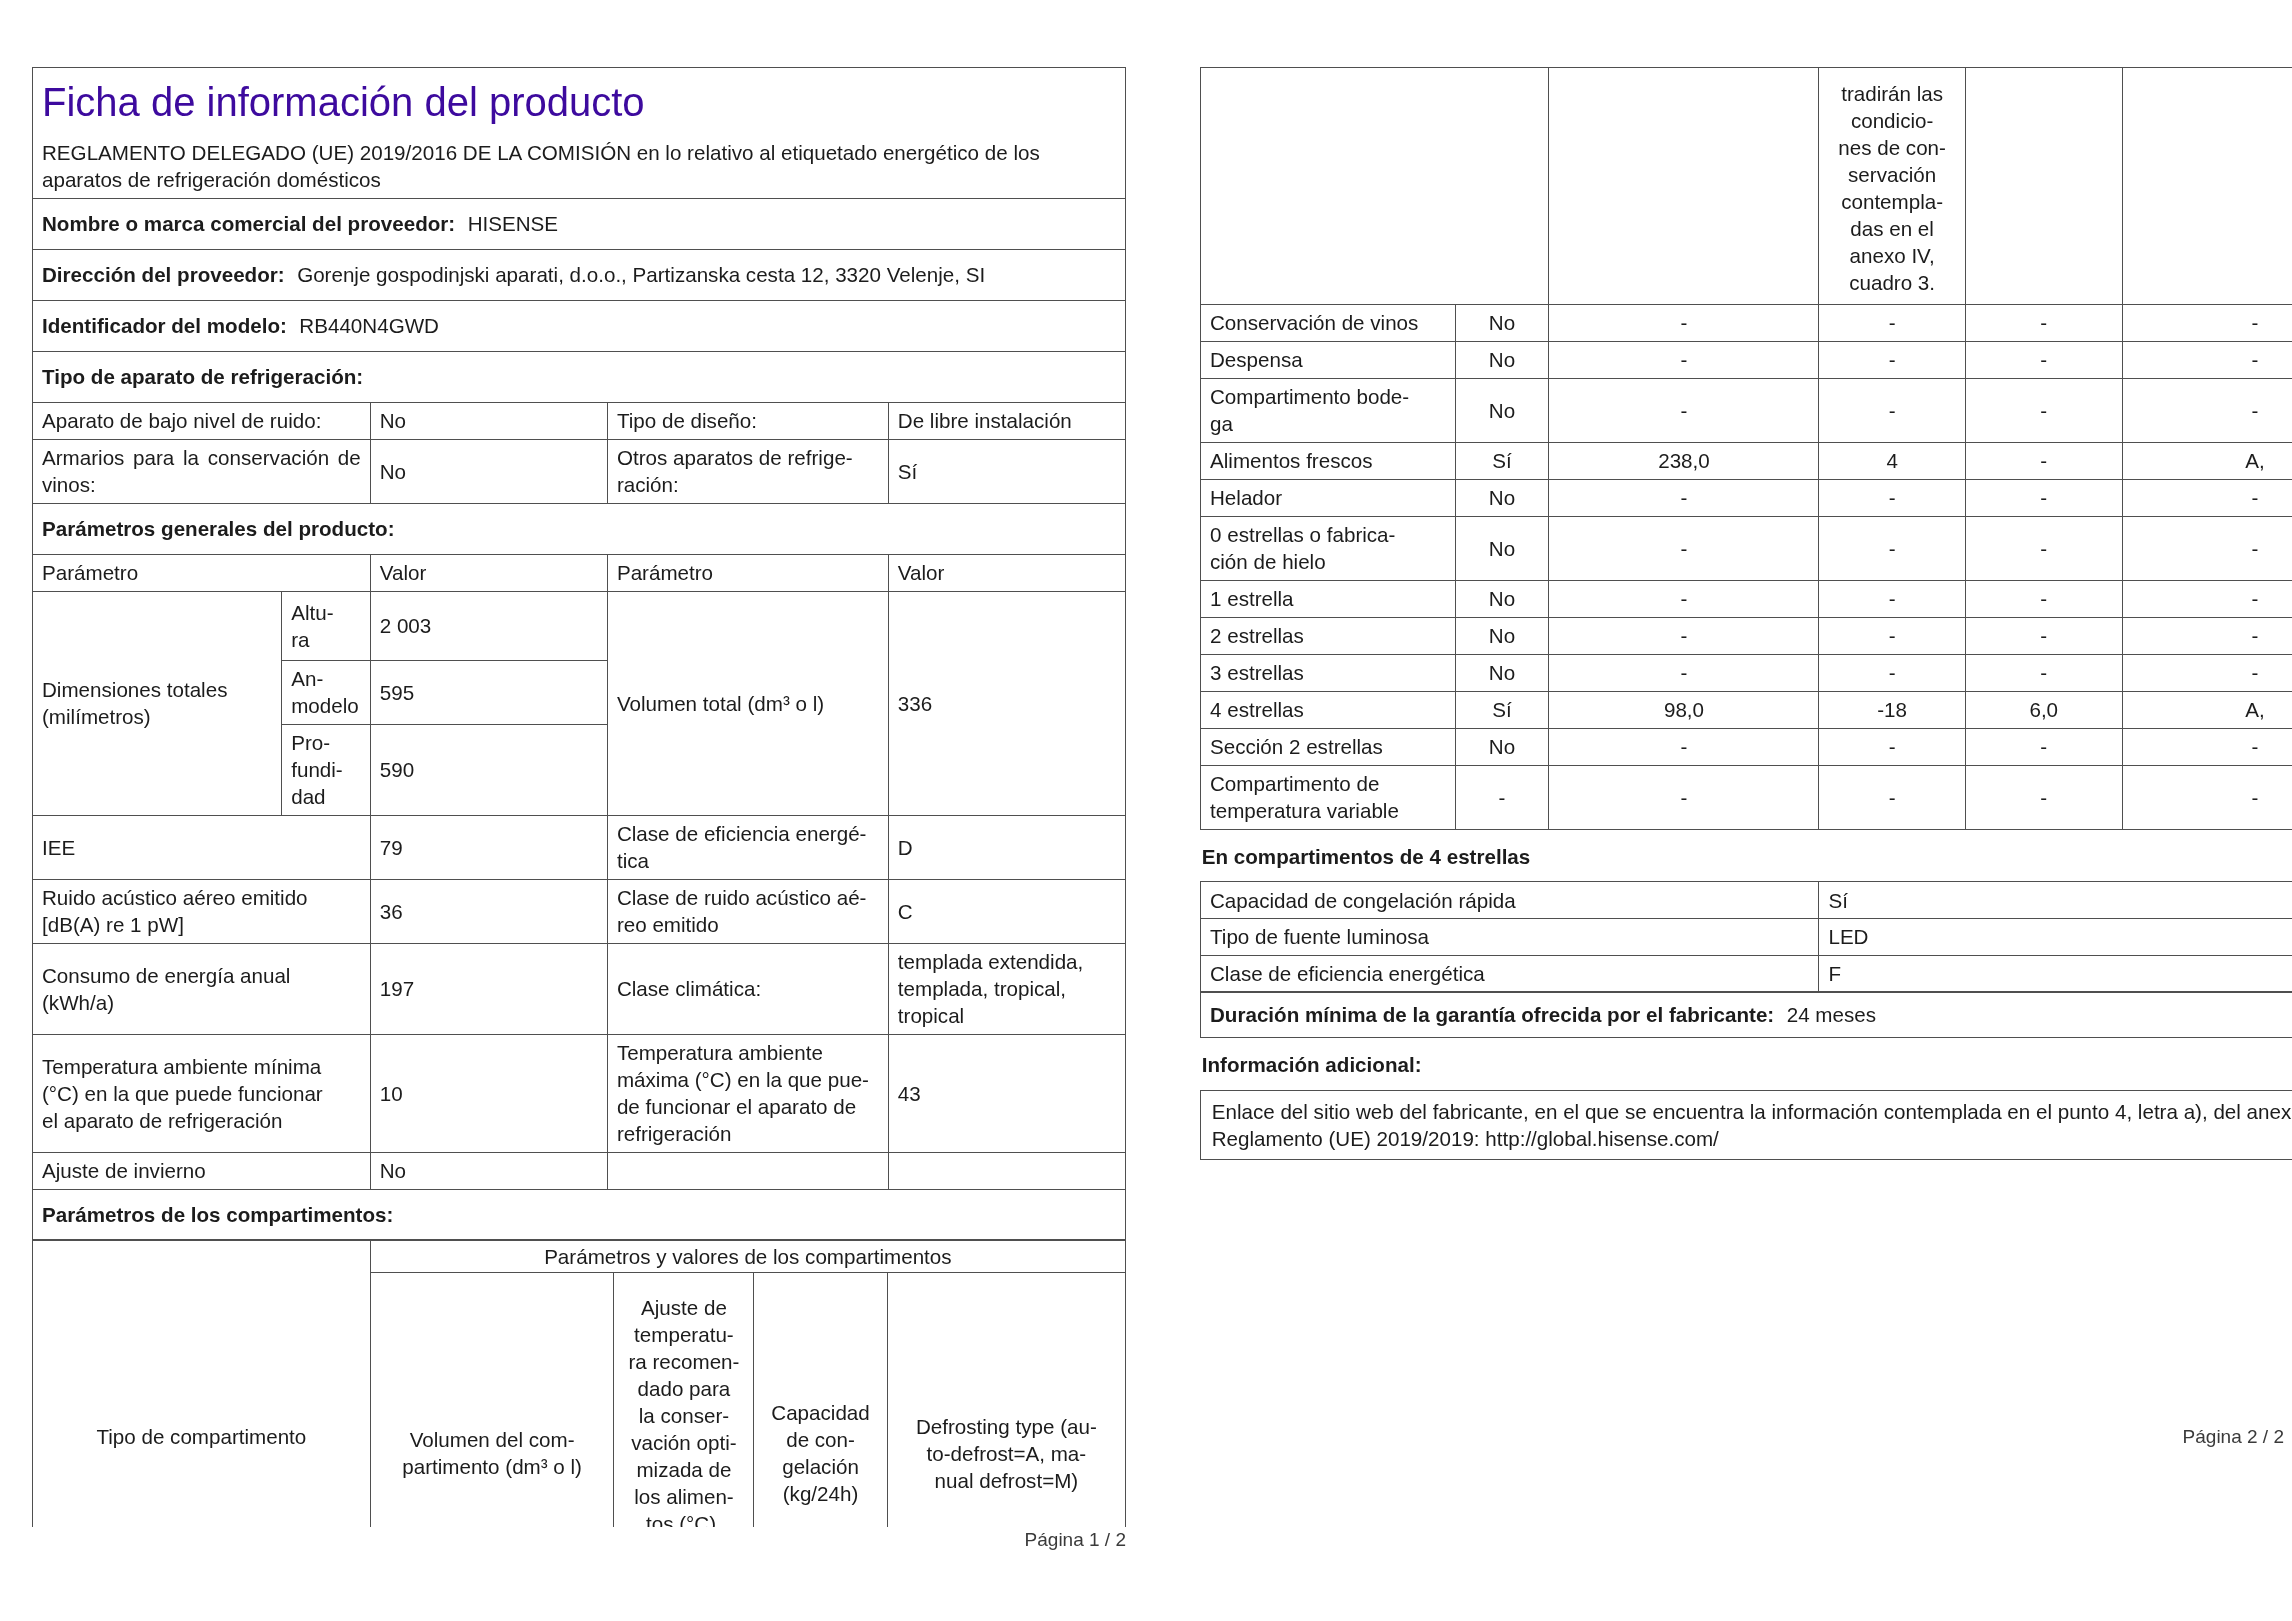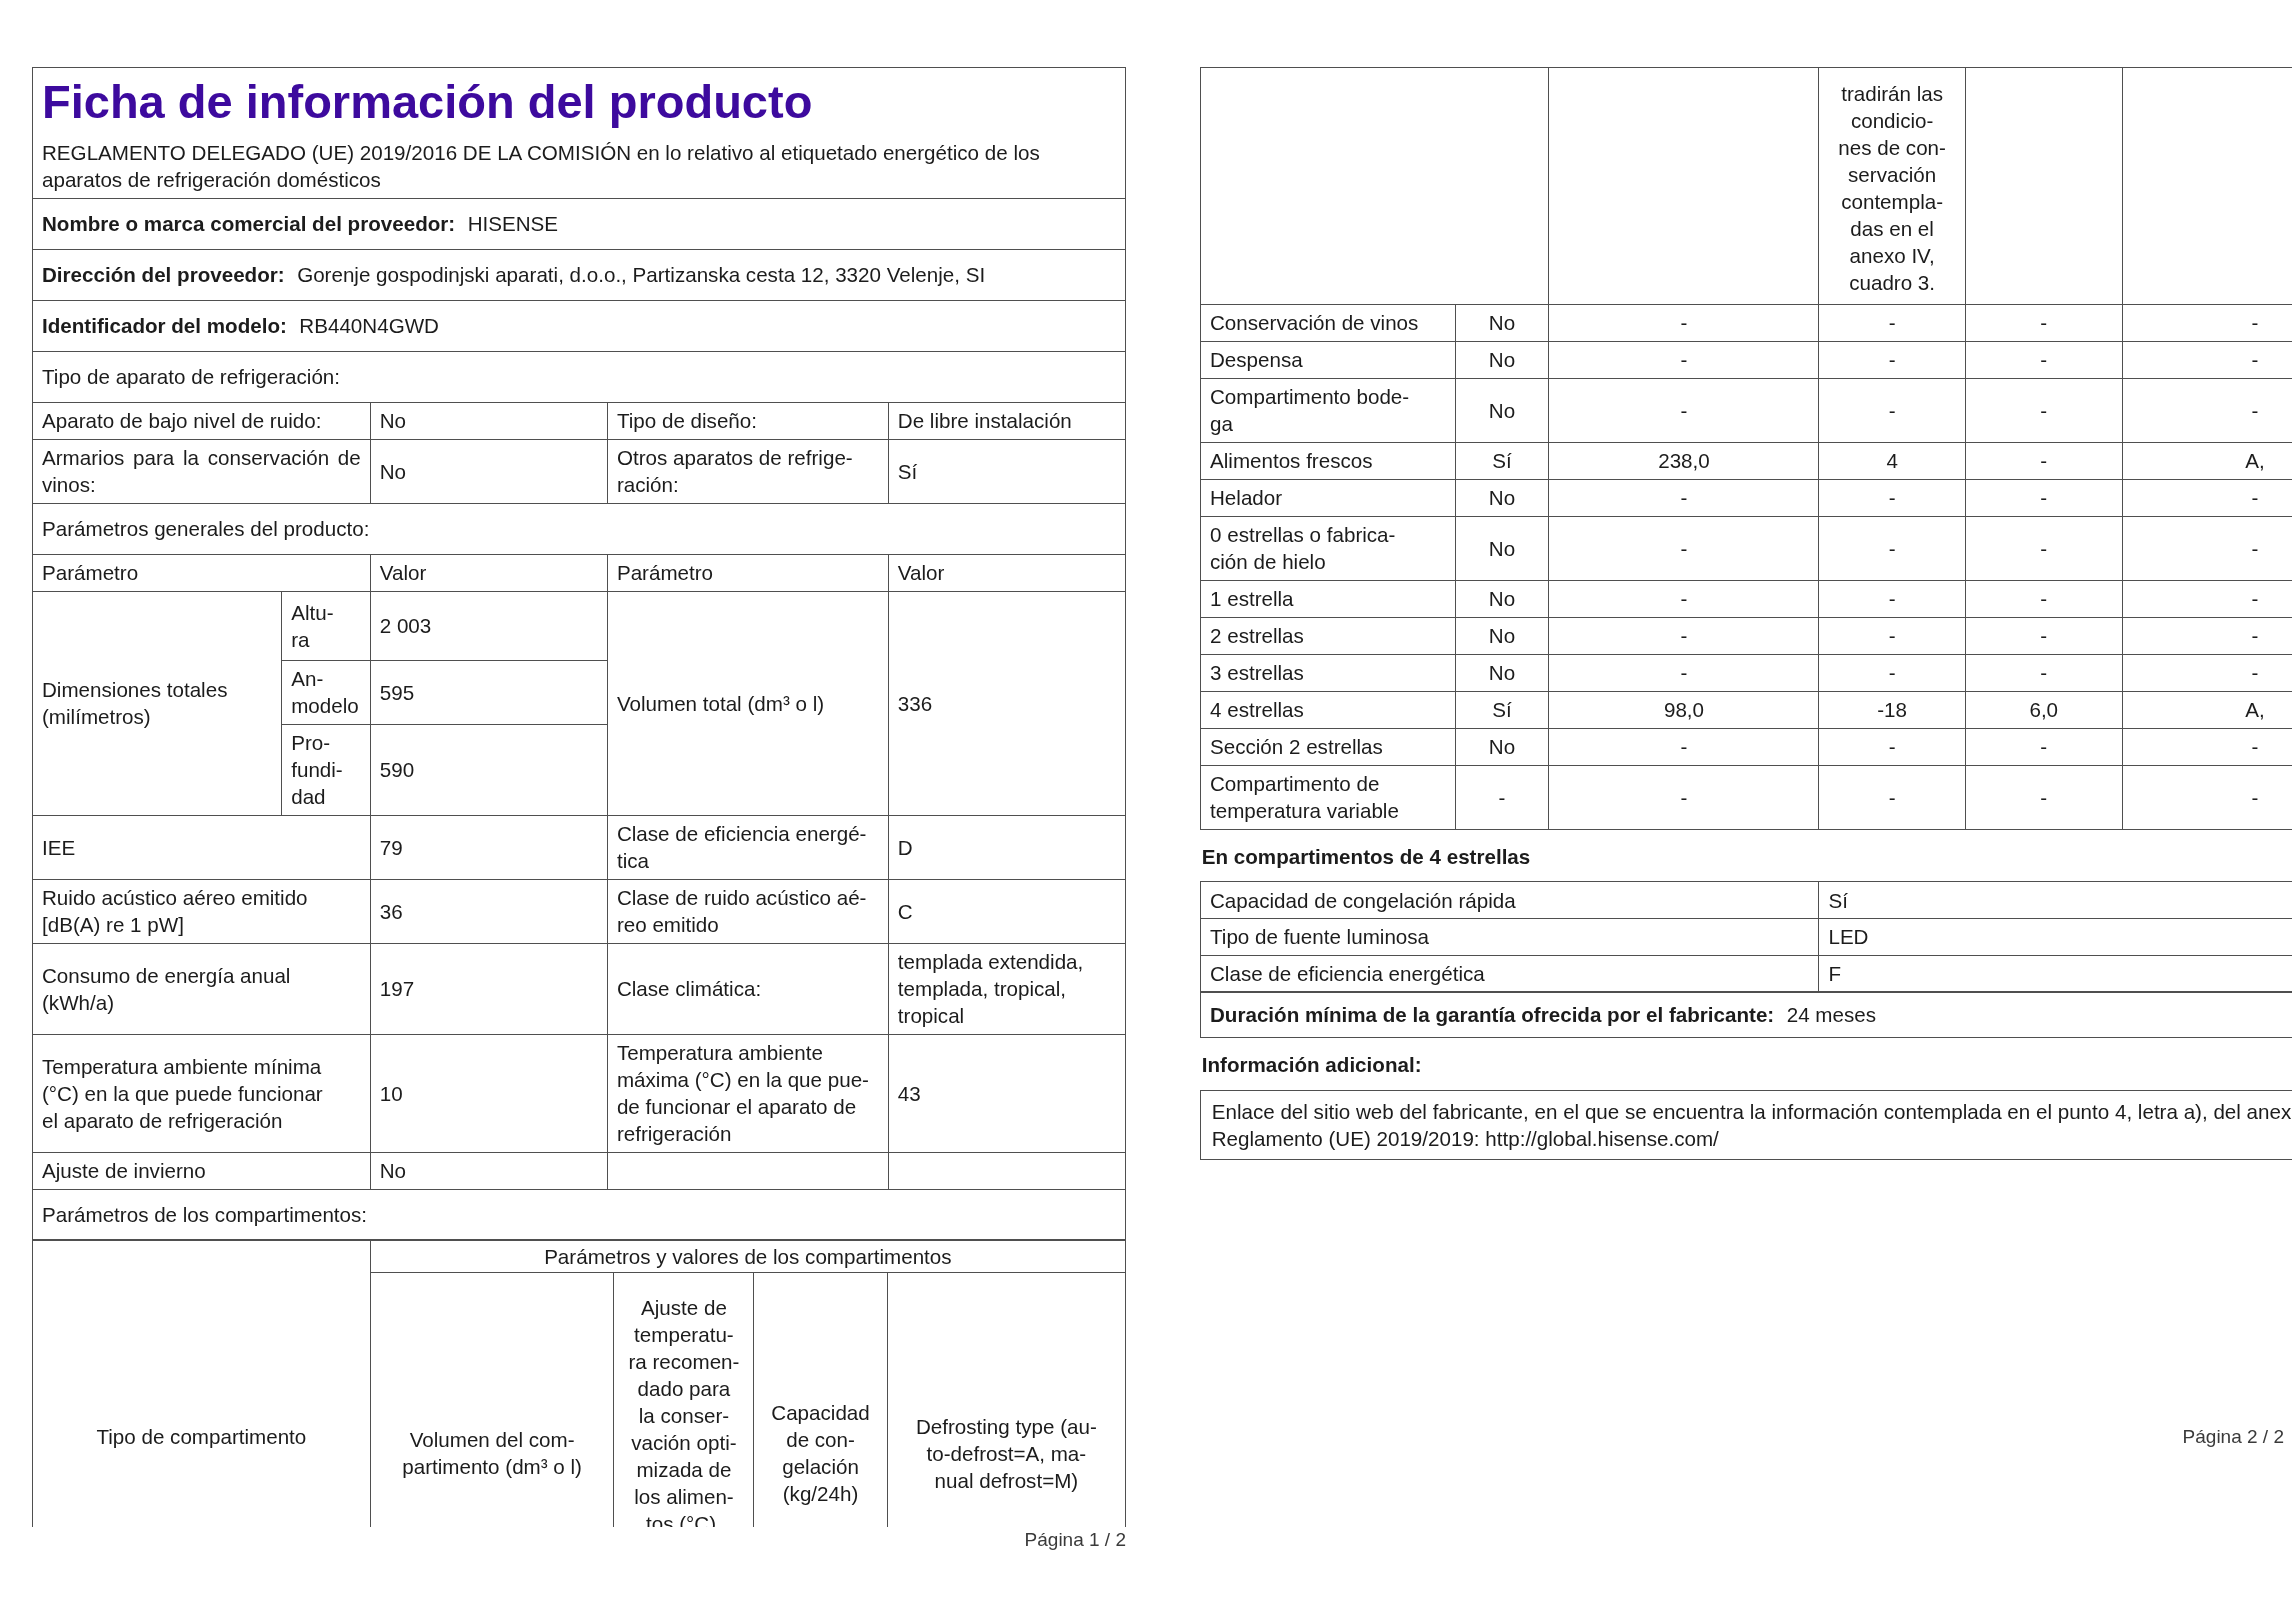--- a/index.html
+++ b/index.html
@@ -12,27 +12,27 @@
   #page1 { left:32px;  width:1094px; height:1460px; overflow:hidden; }
   #page2 { left:1200px; width:1188px; }
 
   table.tbl { border-collapse:collapse; width:100%; table-layout:fixed; }
   table.tbl + table.tbl { margin-top:-1.8px; }
   .tbl td { border:1.8px solid #4f4f4f; padding:4.5px 9px; vertical-align:middle; }
 
   .pre { white-space:pre-line; }
   .c { text-align:center; }
   .vt { vertical-align:top; }
-  .section-cell { font-weight:normal; padding:8px 9px; }
+  .section-cell { font-weight:bold; padding:8px 9px; }
   .pair-label { font-weight:bold; }
   .pair-value { margin-left:12.5px; font-weight:normal; }
 
   
   .title-cell { padding:5.4px 12.5px 10.7px 12.5px; }
-  h1.doc-title { margin:1.8px 0 9px 0; font-size:47px; line-height:56px; color:#3d0a9e; font-weight:bold; }
+  h1.doc-title { margin:1.8px 0 9px 0; font-size:40px; line-height:56px; color:#3d0a9e; font-weight:normal; }
   p.doc-subtitle { margin:0; }
 
   
   .h-row  { height:41px; }
   .h-row2 { height:52px; }
   .dim-sub { padding:4.5px 7.2px; }
   .tallhead { text-align:center; }
 
   
   .strip { font-weight:bold; padding:13.4px 1.8px 11.6px 1.8px; }

